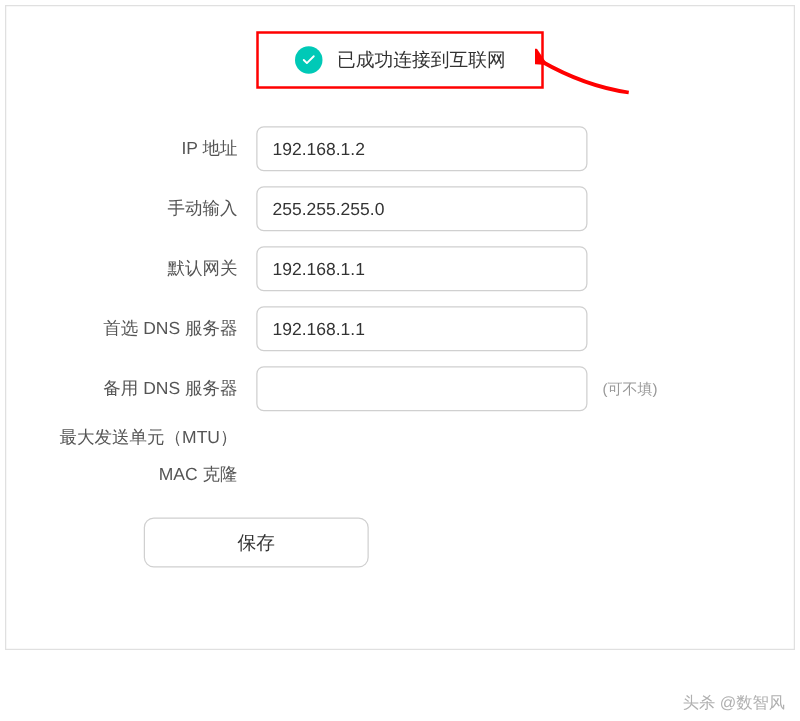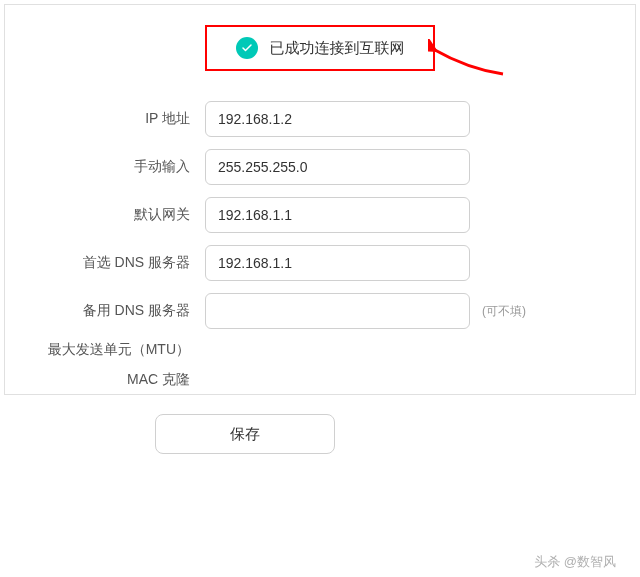--- a/index.html
+++ b/index.html
@@ -8,21 +8,21 @@
       background: #fff;
       width: 640px;
       height: 577px;
       position: relative;
     }
     .panel {
       border: 1px solid #e0e0e0;
       margin: 4px;
       padding: 20px 30px 42px 30px;
       width: 632px;
-      height: 391px;
+      height: 516px;
     }
     .status-banner {
       border: 2px solid #ff0000;
       width: 230px;
       margin: 0 auto 30px auto;
       padding: 10px 15px;
       display: flex;
       align-items: center;
       justify-content: center;
       gap: 12px;
@@ -96,26 +96,26 @@
     .save-btn {
       width: 180px;
       height: 40px;
       border: 1px solid #d0d0d0;
       border-radius: 8px;
       background: #fff;
       font-size: 15px;
       color: #333;
       cursor: pointer;
       display: block;
-      margin: 25px auto 0 120px;
+      margin: 25px auto 0 80px;
     }
     .watermark {
       position: absolute;
       bottom: 6px;
-      right: 24px;
+      right: 12px;
       font-size: 13px;
       color: #b0b0b0;
     }
   </style>
 </head>
 <body>
 
 <div class="panel">
 
   <div class="status-banner">

